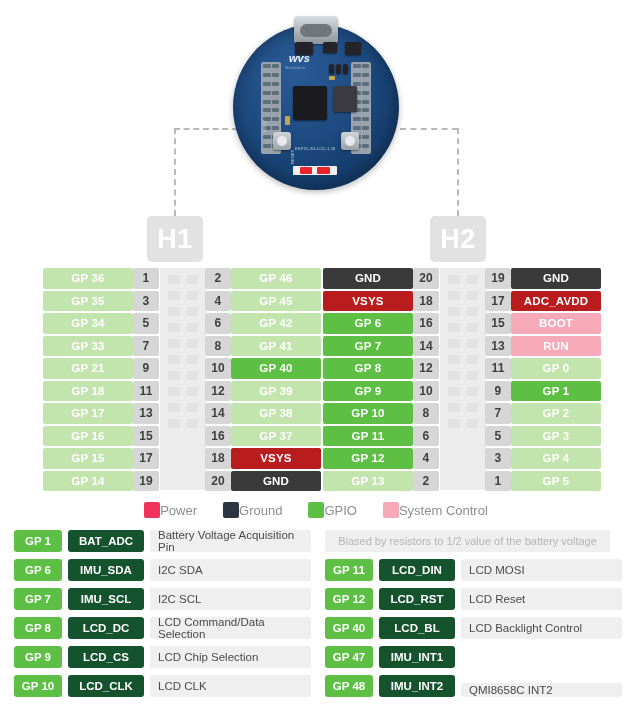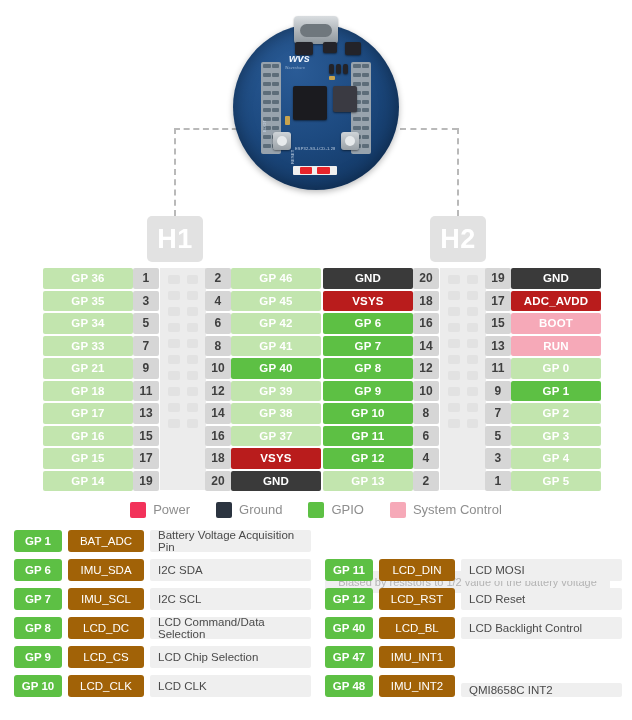--- a/index.html
+++ b/index.html
@@ -85,35 +85,35 @@
     display:grid;grid-template-columns:1fr 1fr;gap:7px;
     padding:7px 8px;box-sizing:border-box;align-content:start;
   }
   .pin-strip i{display:block;width:100%;height:9px;background:#e2e2e2;border-radius:2px;}
 
   
   #legend{
     position:absolute;left:0;top:498px;width:632px;height:24px;
     display:flex;align-items:center;justify-content:center;gap:26px;
   }
-  .lg-item{display:flex;align-items:flex-start;gap:7px;}
+  .lg-item{display:flex;align-items:center;}
   .lg-sw{width:16px;height:16px;border-radius:2px;}
   .lg-tx{font-size:13px;color:#8e8e8e;}
 
   
   #func{position:absolute;left:0;top:530px;width:632px;}
   .fcol{position:absolute;top:0;}
   .frow{display:flex;align-items:stretch;height:22px;margin-bottom:7px;}
   .f-gp{
     width:48px;background:#5dc044;color:#fff;border-radius:3px;
     display:flex;align-items:center;justify-content:center;font-size:11.5px;font-weight:bold;
   }
   .f-fn{
-    width:76px;margin-left:6px;background:#a16207;color:#fff;border-radius:3px;
-    display:flex;align-items:center;justify-content:center;font-size:11.5px;font-weight:normal;
+    width:76px;margin-left:6px;background:#14532d;color:#fff;border-radius:3px;
+    display:flex;align-items:center;justify-content:center;font-size:11.5px;font-weight:bold;
   }
   .f-desc{
     margin-left:6px;background:#efefef;color:#4a4a4a;border-radius:2px;
     display:flex;align-items:center;padding-left:8px;font-size:11.5px;box-sizing:border-box;
   }
   .f-note{
     background:#efefef;color:#b4b4b4;border-radius:2px;height:22px;
     display:flex;align-items:center;justify-content:center;font-size:11px;box-sizing:border-box;
   }
 </style>
@@ -419,21 +419,21 @@
       <span class="lg-sw" style="background: rgb(93, 192, 68);"></span>
       <span class="lg-tx">GPIO</span>
     </div>
     <div class="lg-item">
       <span class="lg-sw" style="background: rgb(246, 169, 184);"></span>
       <span class="lg-tx">System Control</span>
     </div>
   </div>
 
 <div id="func">
-  <div class="f-note" style="position:absolute;left:325px;top:0px;width:285px;margin-top:41px;">Biased by resistors to 1/2 value of the battery voltage</div>
+  <div class="f-note" style="position:absolute;left:325px;top:0px;width:285px;">Biased by resistors to 1/2 value of the battery voltage</div>
   <div class="fcol" id="func-left" style="left:14px;">
       <div class="frow">
         <div class="f-gp">GP 1</div>
         <div class="f-fn">BAT_ADC</div>
         <div class="f-desc" style="width: 161px;">Battery Voltage Acquisition Pin</div>
       </div>
       <div class="frow">
         <div class="f-gp">GP 6</div>
         <div class="f-fn">IMU_SDA</div>
         <div class="f-desc" style="width: 161px;">I2C SDA</div>

